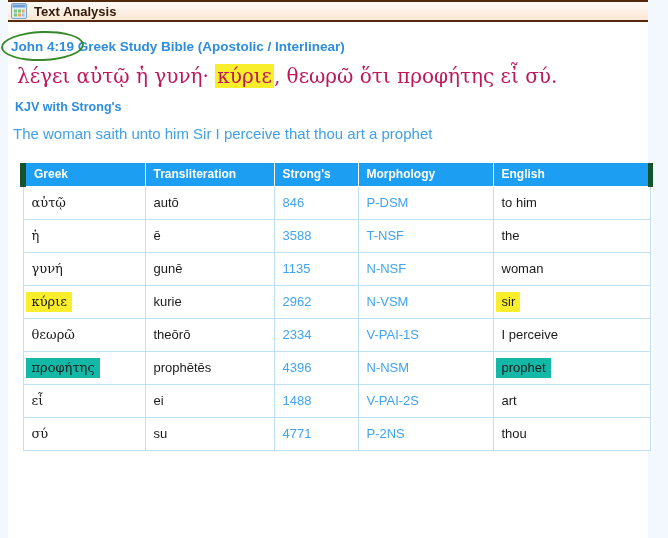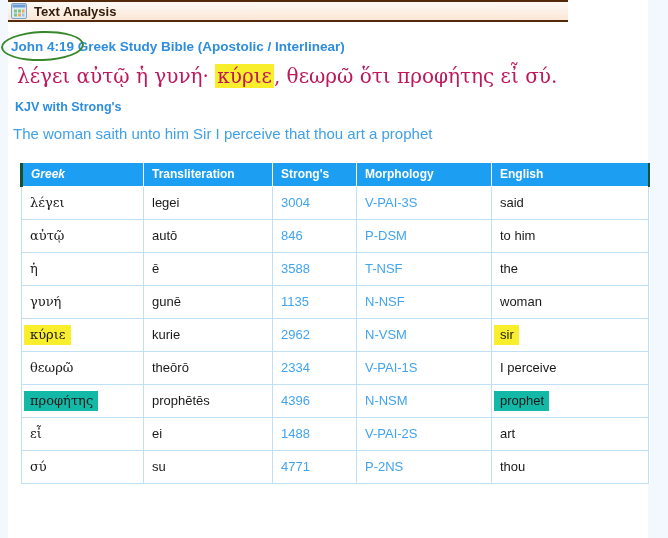--- a/index.html
+++ b/index.html
@@ -9,21 +9,21 @@
     background:#f2f8fd;
     position:relative;
     overflow:hidden;
   }
   .content {
     position:absolute; left:8px; top:0; width:640px; height:538px;
     background:#ffffff;
   }
   
   .header-bar {
-    position:absolute; left:0; top:0; width:560px; height:22px;
+    position:absolute; left:0; top:0; width:640px; height:22px;
     background:linear-gradient(#fefaf7, #fbe7d5);
     border-top:2px solid #55290c;
     border-bottom:2px solid #55290c;
     display:flex; align-items:center;
   }
   .header-bar .win-icon { margin-left:3px; width:16px; height:16px; flex:0 0 16px; }
   .header-title {
     margin-left:7px; font-size:13px; font-weight:bold; color:#33190a;
   }
   
@@ -60,22 +60,22 @@
     position:absolute; left:12px; top:163px;
     border-collapse:collapse; table-layout:fixed; width:627px;
     background:#ffffff;
   }
   table.analysis th {
     background:#1c9ef3; color:#ffffff;
     font-size:12px; font-weight:bold; text-align:left;
     height:23px; padding:0 0 0 8px;
     border:1px solid #ffffff; border-top:none;
   }
-  table.analysis th:first-child { border-left:3px solid #14532d;font-style:italic; }
-  table.analysis th:last-child  { border-right:2px solid #14532d; }
+  table.analysis th:first-child { border-left:6px solid #14532d; }
+  table.analysis th:last-child  { border-right:5px solid #14532d; }
   table.analysis td {
     height:33px; padding:0 4px 0 8px;
     border:1px solid #bfe0f5;
     font-size:13px; color:#1a1a1a; vertical-align:middle;
     overflow:hidden; white-space:nowrap;
   }
   td.c-greek { font-family:"DejaVu Serif", serif; font-size:17px; }
   td.c-strongs a, td.c-morph a { color:#42a4ef; text-decoration:none; cursor:pointer; }
   .hl-y { background:#f8ee2c; padding:2px 5px 3px 6px; margin-left:-6px; }
   .hl-g { background:#14b8a6; padding:2px 5px 3px 6px; margin-left:-6px; }
@@ -122,27 +122,20 @@
     <thead>
       <tr>
         <th>Greek</th>
         <th>Transliteration</th>
         <th>Strong's</th>
         <th>Morphology</th>
         <th>English</th>
       </tr>
     </thead>
     <tbody>
-        <tr>
-          <td class="c-greek"><span>λέγει</span></td>
-          <td class="c-translit"><span>legei</span></td>
-          <td class="c-strongs"><a>3004</a></td>
-          <td class="c-morph"><a>V-PAI-3S</a></td>
-          <td class="c-english"><span>said</span></td>
-        </tr>
         <tr>
           <td class="c-greek"><span>αὐτῷ</span></td>
           <td class="c-translit"><span>autō</span></td>
           <td class="c-strongs"><a>846</a></td>
           <td class="c-morph"><a>P-DSM</a></td>
           <td class="c-english"><span>to him</span></td>
         </tr>
         <tr>
           <td class="c-greek"><span>ἡ</span></td>
           <td class="c-translit"><span>ē</span></td>

